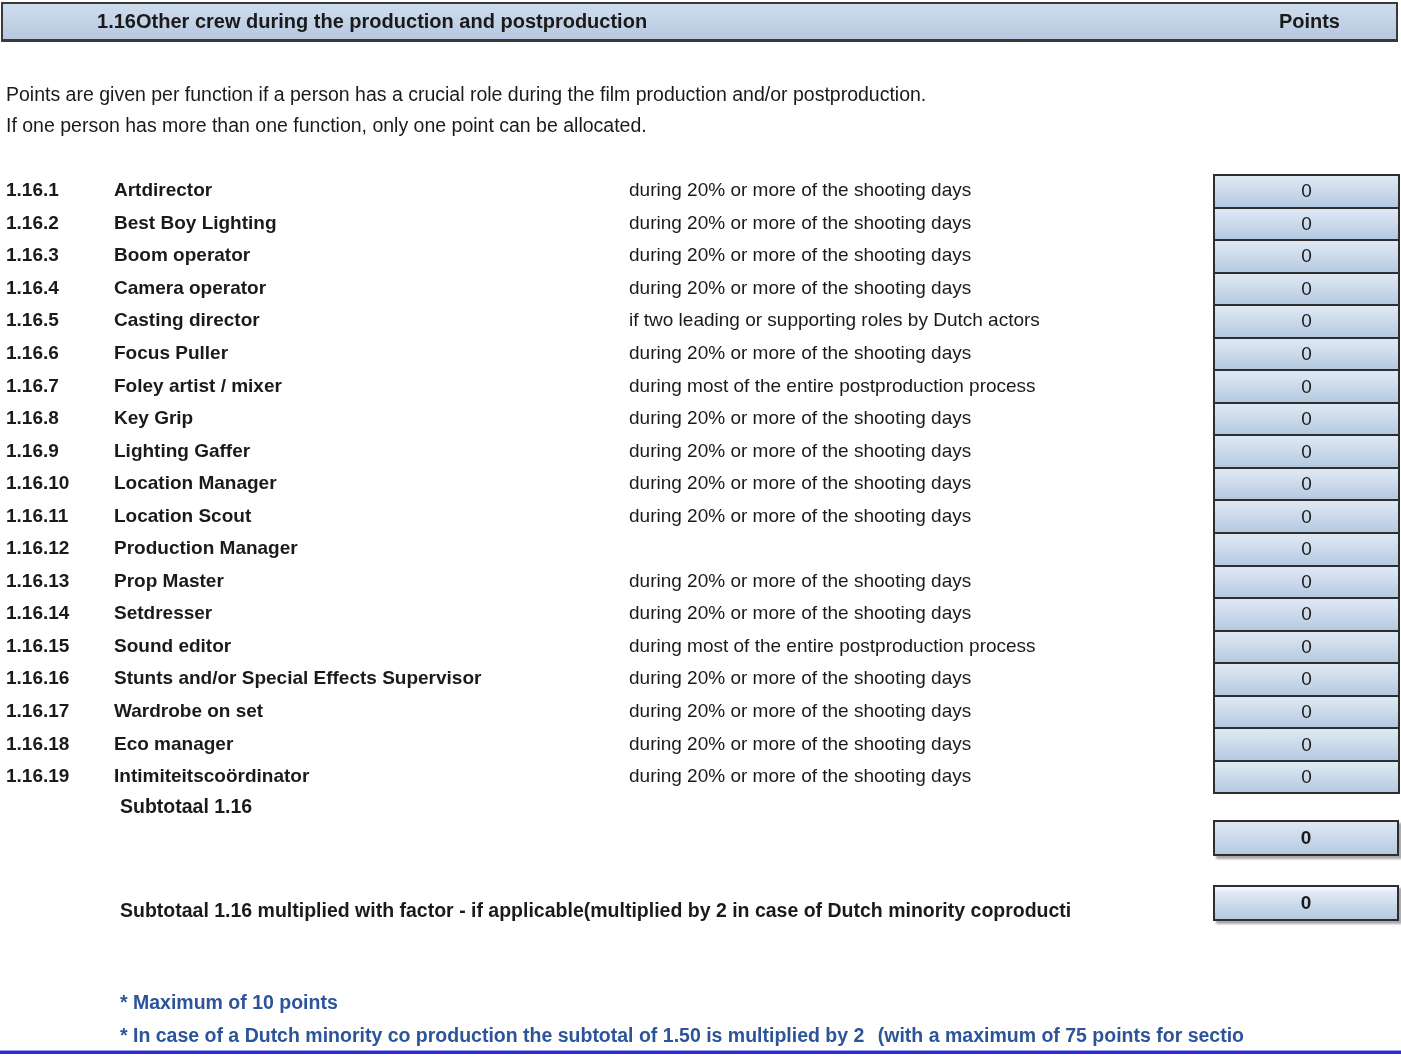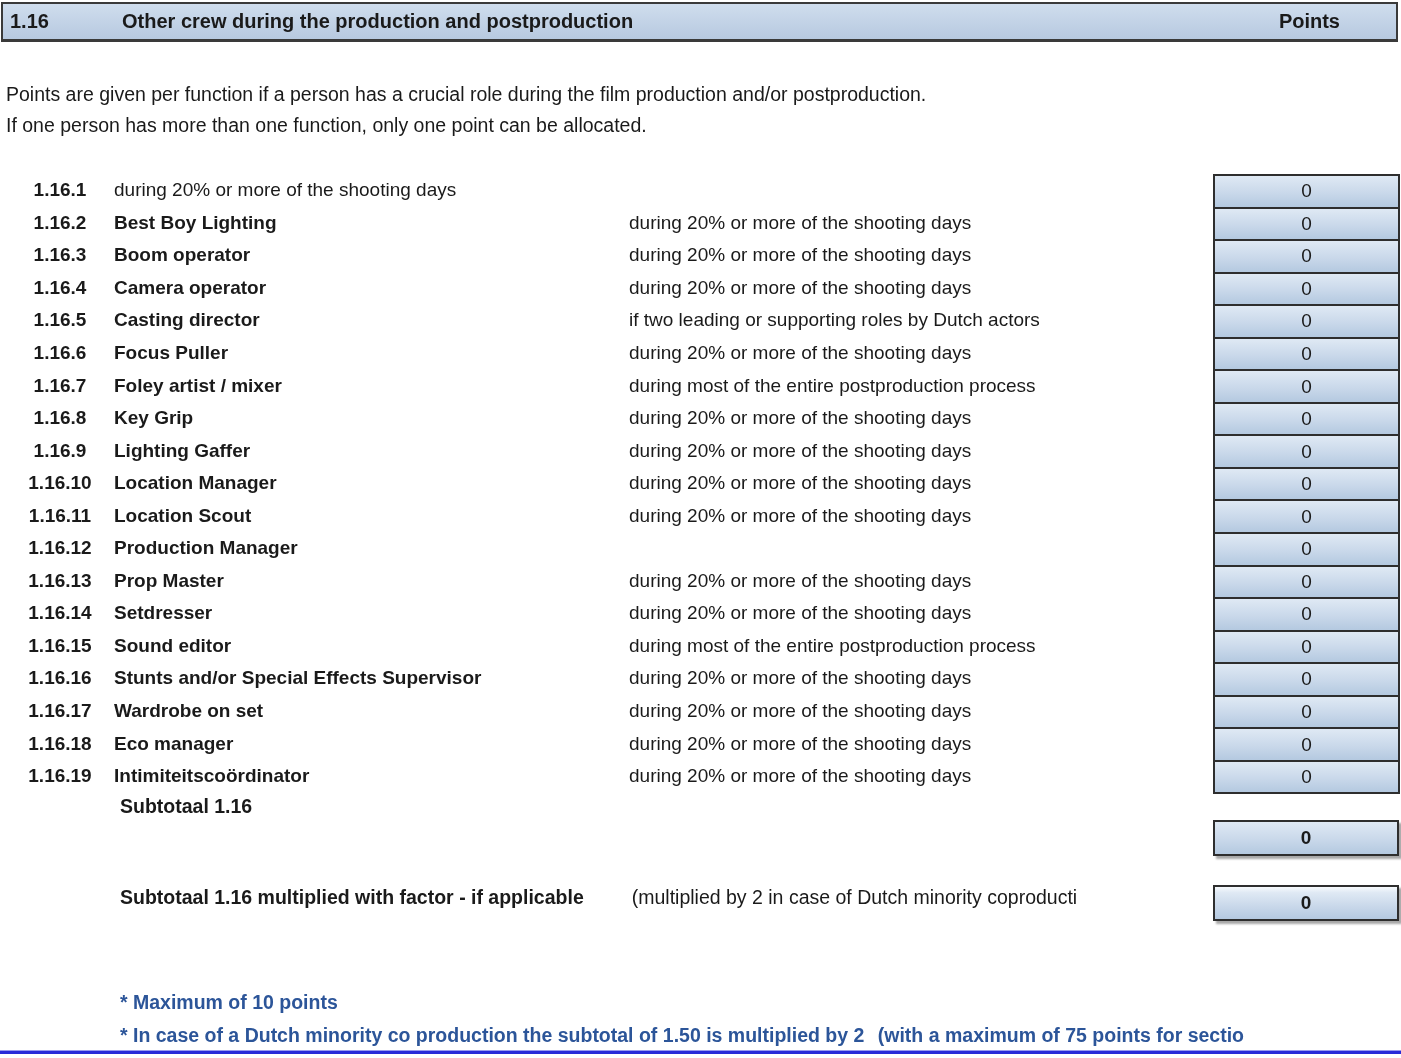--- a/index.html
+++ b/index.html
@@ -18,50 +18,50 @@
     position:relative;width:1401px;height:1058px;background:#ffffff;overflow:hidden;
     font-family:"Liberation Sans",sans-serif;color:var(--text-color);
   }
   
   .header-bar{
     position:absolute;left:1px;top:2px;width:1393px;height:35px;
     border:2px solid #3a3a3a;border-bottom-width:3px;
     background:linear-gradient(to bottom,var(--header-fill-top),var(--header-fill-bottom));
     display:flex;align-items:center;font-weight:bold;font-size:20px;
   }
-  .header-section{width:112px;padding-left:7px;}
+  .header-section{width:112px;padding-left:21px;text-align:right;}
   .header-title{flex:1;}
   .header-points{padding-right:56px;}
   
   .intro{position:absolute;left:6px;top:79px;font-size:19.5px;line-height:31px;white-space:nowrap;}
   
   .rows-wrap{position:absolute;left:0;top:174px;width:1213px;}
   .crew-row{height:32.55px;display:flex;align-items:center;font-size:19px;}
-  .col-num{width:114px;padding-left:6px;font-weight:bold;box-sizing:border-box;text-align:center;}
+  .col-num{width:114px;padding-left:6px;font-weight:bold;box-sizing:border-box;}
   .col-role{width:515px;font-weight:bold;}
   .col-cond{flex:1;}
   
   .points-col{position:absolute;left:1213px;top:174px;width:187px;}
   .points-cell{
     height:34.55px;margin-top:-2px;box-sizing:border-box;
     border:2px solid #2e2e2e;
     background:linear-gradient(to bottom,var(--cell-fill-top) 0%,var(--cell-fill-mid) 55%,var(--cell-fill-bottom) 100%);
     display:flex;align-items:center;justify-content:center;font-size:19px;
   }
   .points-cell:first-child{margin-top:0;}
   
   .subtotal-label{
     position:absolute;left:120px;top:789px;height:34px;display:flex;align-items:center;
     font-weight:bold;font-size:19.5px;white-space:nowrap;z-index:1;
   }
   .subtotal-factor-label{
-    position:absolute;left:120px;top:886px;height:36px;display:flex;align-items:flex-start;
-    font-weight:bold;font-size:19.5px;white-space:nowrap;z-index:1;width:1270px;overflow:hidden;gap:48px;
-  }
-  .subtotal-factor-label .normal-part{font-weight:normal;}
+    position:absolute;left:120px;top:886px;height:36px;display:flex;align-items:flex-end;
+    font-weight:bold;font-size:19.5px;white-space:nowrap;z-index:1;width:1270px;overflow:hidden;
+  }
+  .subtotal-factor-label .normal-part{font-weight:bold;}
   .subtotal-box{
     position:absolute;left:1213px;width:186px;height:36px;box-sizing:border-box;
     border:2px solid #2e2e2e;z-index:2;
     background:linear-gradient(to bottom,var(--cell-fill-top) 0%,var(--cell-fill-mid) 55%,var(--cell-fill-bottom) 100%);
     box-shadow:3px 3px 2px #a8a8a8;
     display:flex;align-items:center;justify-content:center;font-size:19px;font-weight:bold;
   }
   .subtotal-box.first{top:820px;}
   .subtotal-box.second{
     top:885px;
@@ -91,20 +91,21 @@
   </div>
 
   <div class="intro">
     <div>Points are given per function if a person has a crucial role during the film production and/or postproduction.</div>
     <div>If one person has more than one function, only one point can be allocated.</div>
   </div>
 
   <div class="rows-wrap">
       <div class="crew-row">
         <div class="col-num">1.16.1</div>
+        <div class="col-role">Artdirector</div>
         <div class="col-cond">during 20% or more of the shooting days</div>
       </div>
       <div class="crew-row">
         <div class="col-num">1.16.2</div>
         <div class="col-role">Best Boy Lighting</div>
         <div class="col-cond">during 20% or more of the shooting days</div>
       </div>
       <div class="crew-row">
         <div class="col-num">1.16.3</div>
         <div class="col-role">Boom operator</div>

